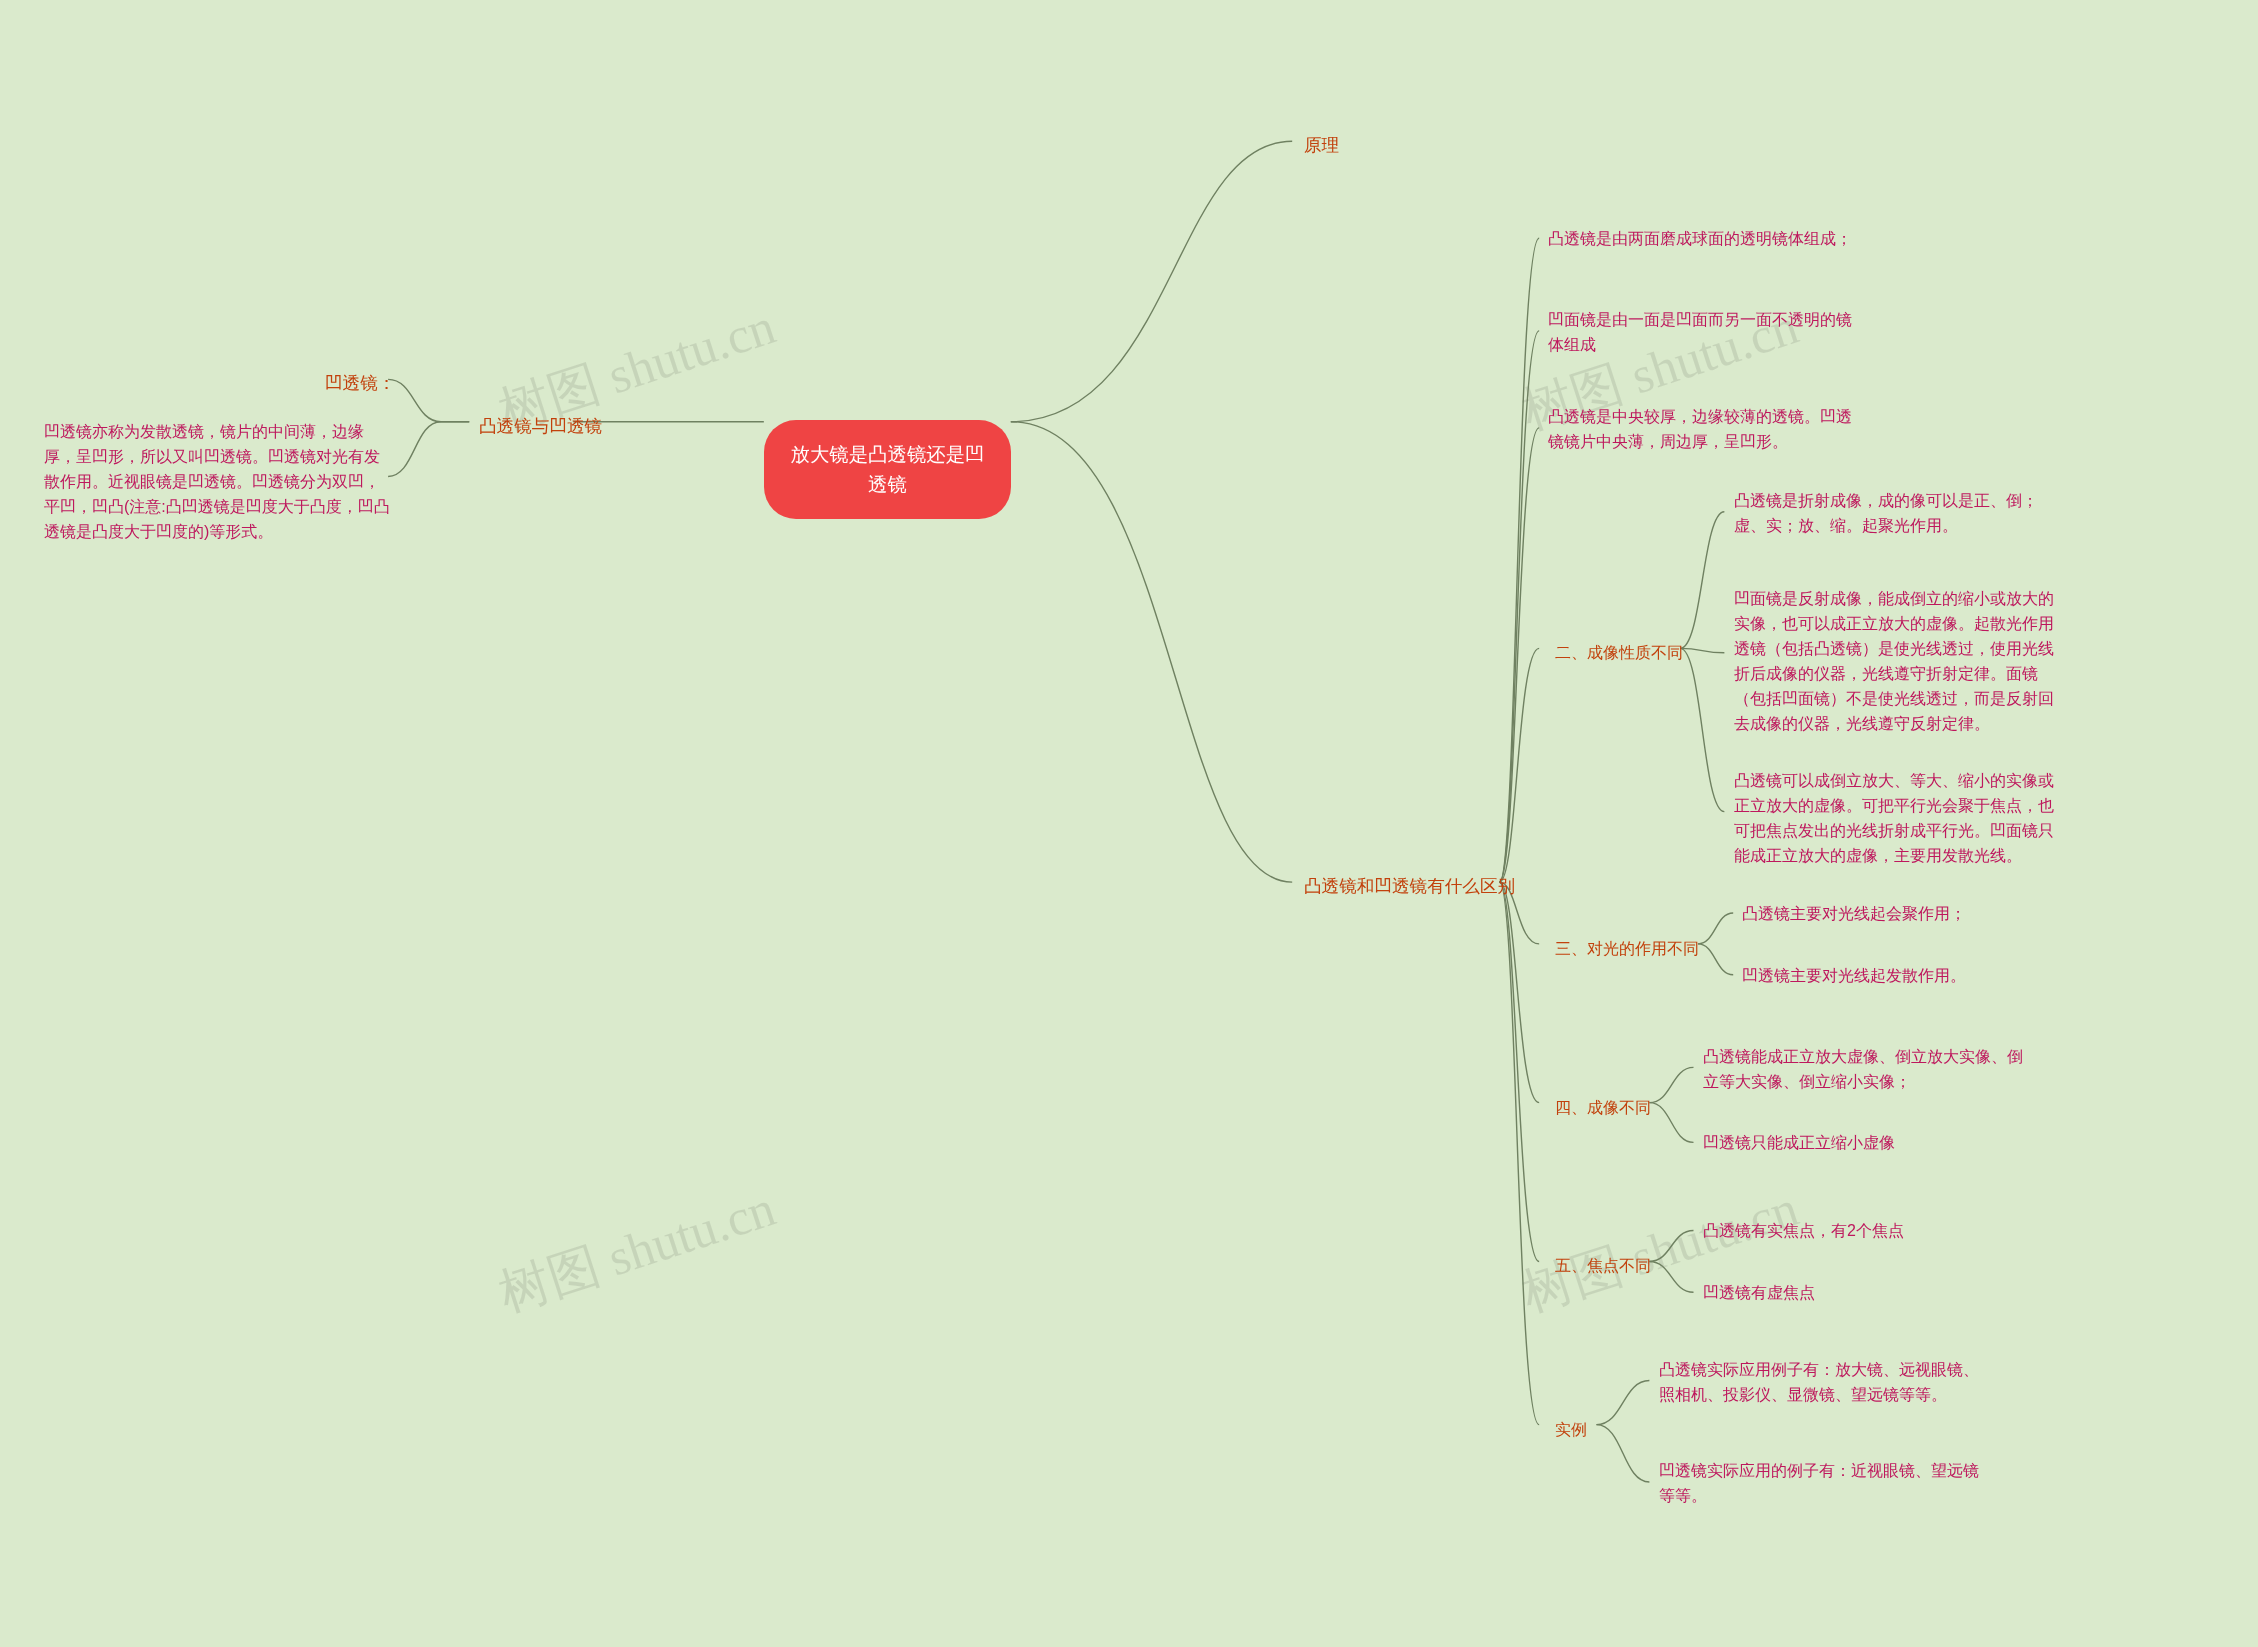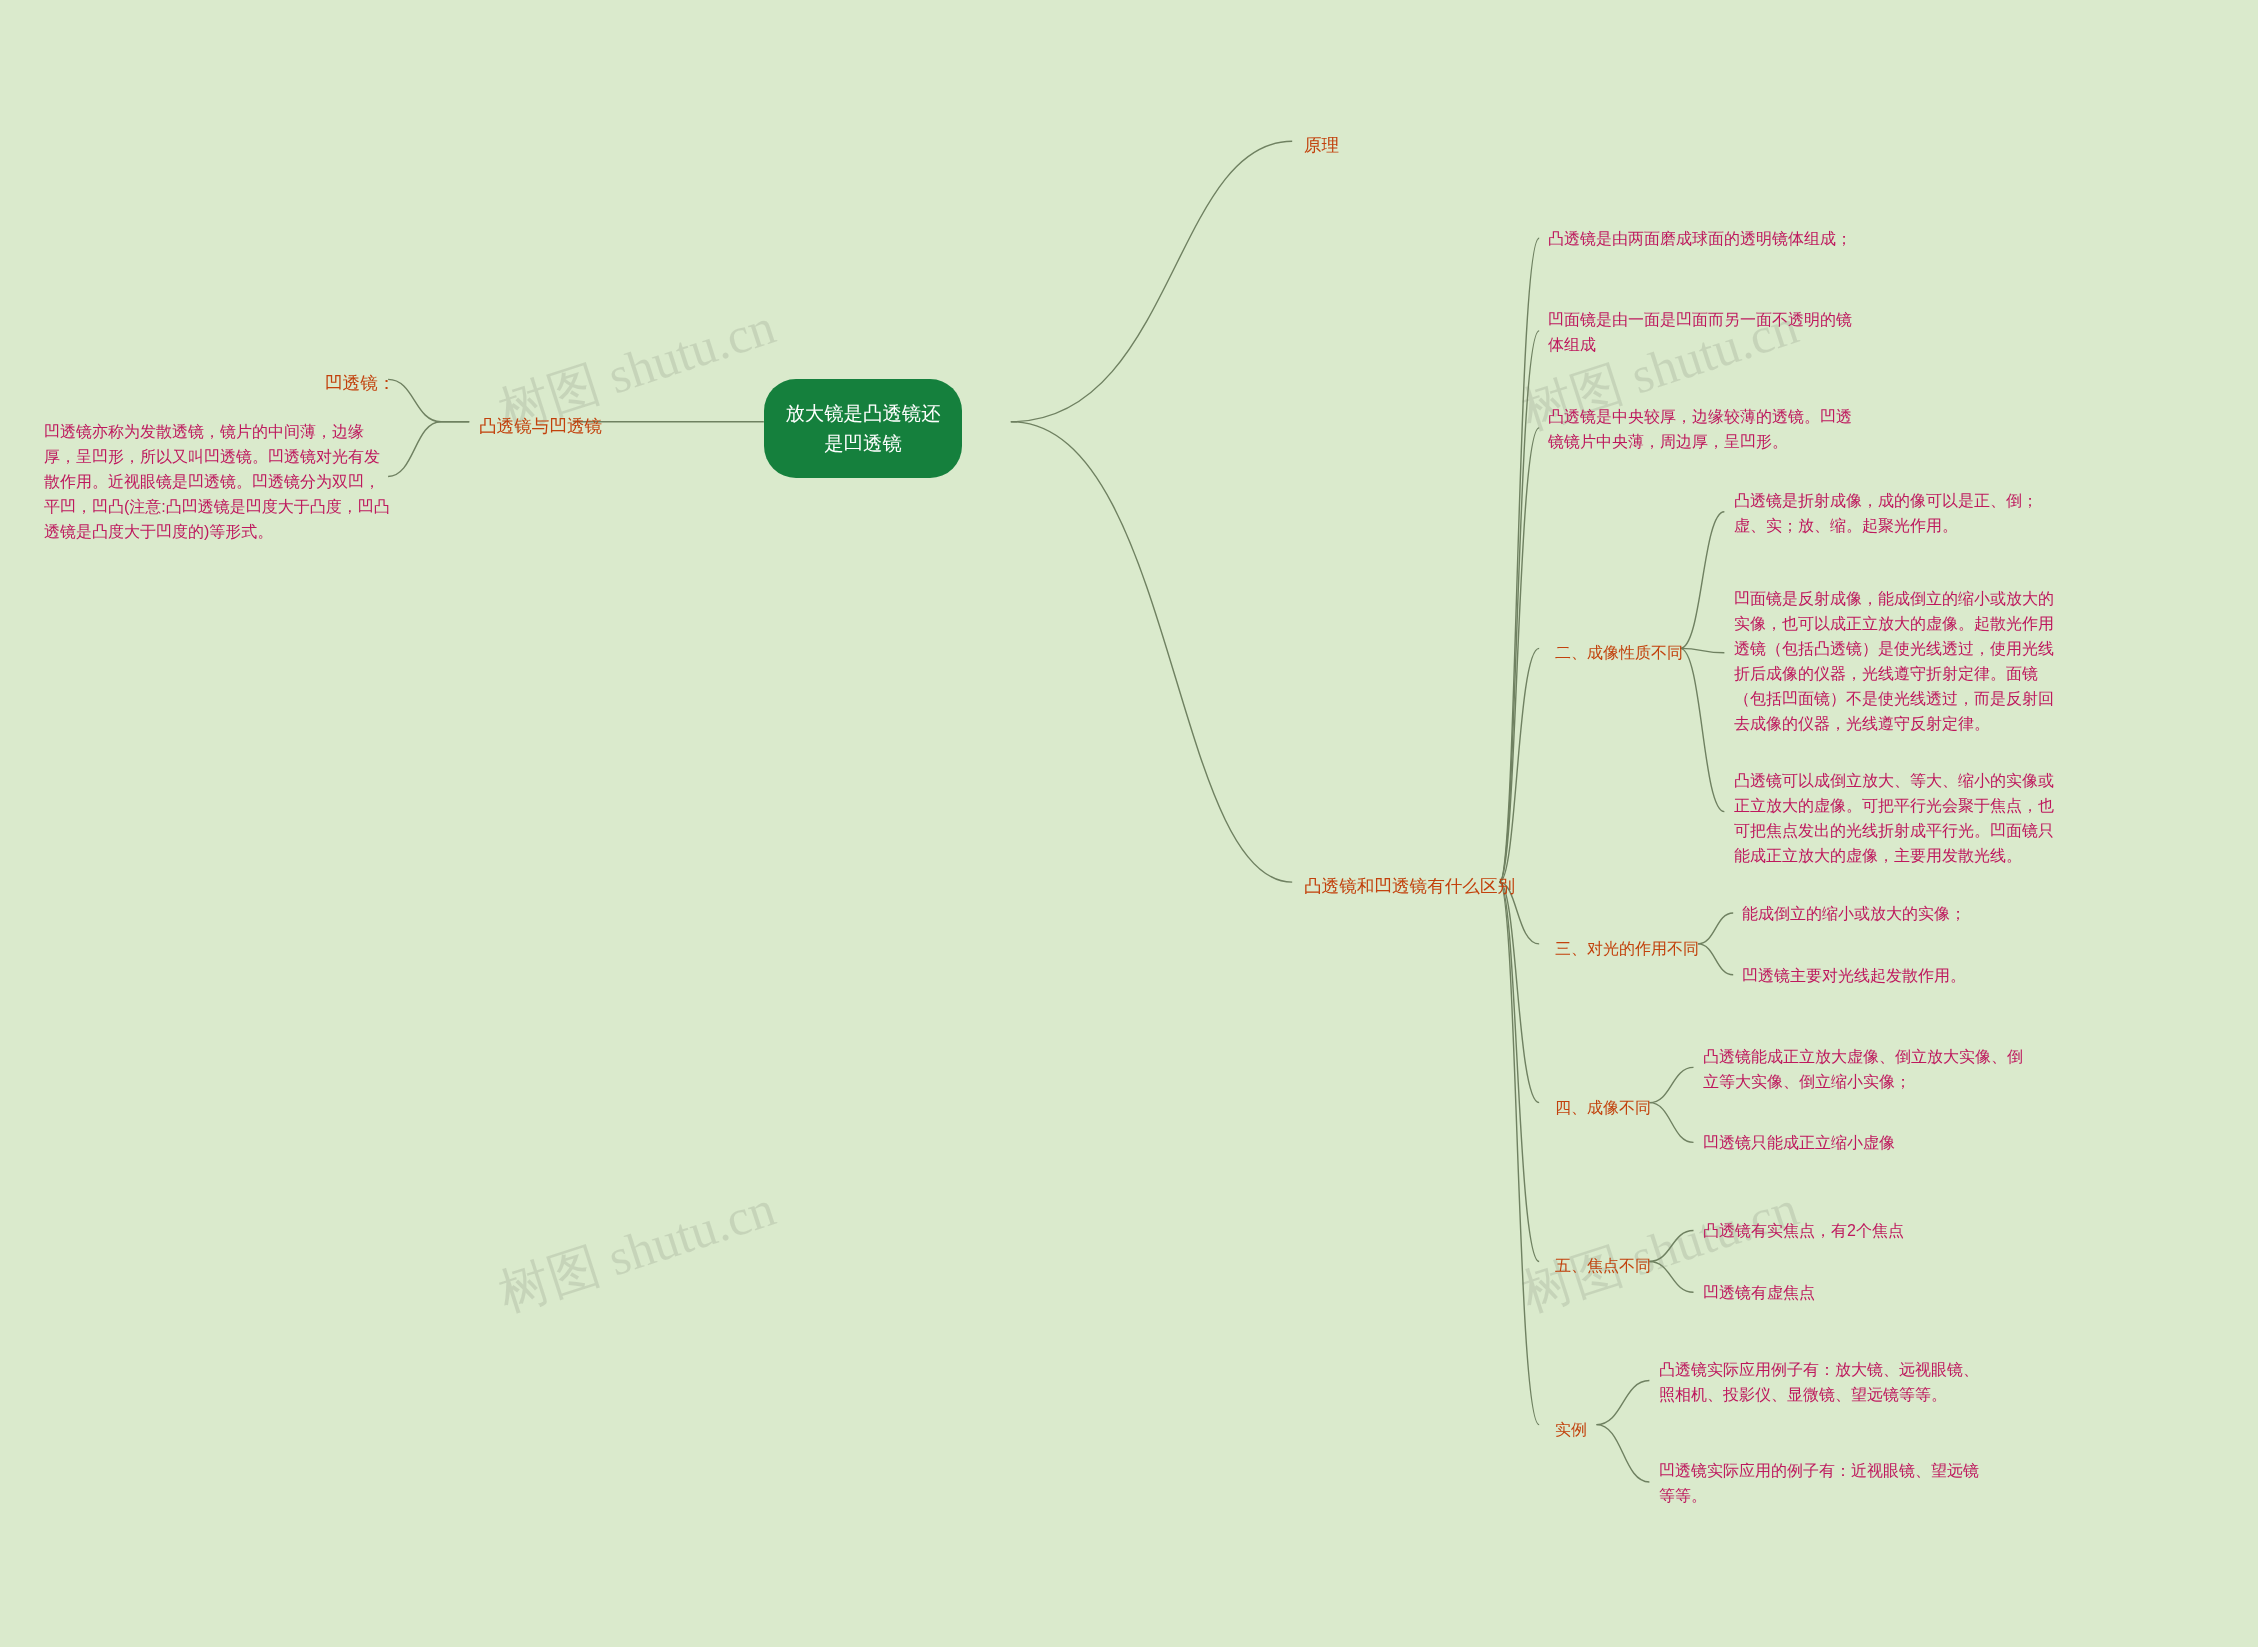--- a/index.html
+++ b/index.html
@@ -16,28 +16,29 @@
     position: absolute;
     left: 0; top: 0;
     width: 2258px; height: 1647px;
     pointer-events: none;
   }
   .node {
     position: absolute;
     box-sizing: border-box;
   }
   .central {
-    width: 198px;
+    width: 247px;
     padding: 19.4px 17.6px;
-    background: #15803d;
+    background: #ef4444;
     color: #fff;
     font-size: 19.4px;
     text-align: center;
     border-radius: 32px;
     line-height: 30px;
+    margin-top: 41px;
   }
   .sub {
     font-size: 17.6px;
     color: #c2410c;
     padding: 5.3px 7px;
     line-height: 25px;
   }
   .leaf {
     font-size: 16px;
     color: #be185d;
@@ -123,21 +124,21 @@
 <div class="node leaf" style="left:1548px; top:226px; max-width:318px;">凸透镜是由两面磨成球面的透明镜体组成；</div>
 <div class="node leaf" style="left:1548px; top:307px; max-width:318px;">凹面镜是由一面是凹面而另一面不透明的镜体组成</div>
 <div class="node leaf" style="left:1548px; top:404px; max-width:318px;">凸透镜是中央较厚，边缘较薄的透镜。凹透镜镜片中央薄，周边厚，呈凹形。</div>
 
 <div class="node sub" style="left:1548px; top:635px; font-size:16px;">二、成像性质不同</div>
 <div class="node leaf" style="left:1734px; top:488px; max-width:326px;">凸透镜是折射成像，成的像可以是正、倒；虚、实；放、缩。起聚光作用。</div>
 <div class="node leaf" style="left:1734px; top:578px; max-width:326px;margin-top:8px;">凹面镜是反射成像，能成倒立的缩小或放大的实像，也可以成正立放大的虚像。起散光作用透镜（包括凸透镜）是使光线透过，使用光线折后成像的仪器，光线遵守折射定律。面镜（包括凹面镜）不是使光线透过，而是反射回去成像的仪器，光线遵守反射定律。</div>
 <div class="node leaf" style="left:1734px; top:768px; max-width:326px;">凸透镜可以成倒立放大、等大、缩小的实像或正立放大的虚像。可把平行光会聚于焦点，也可把焦点发出的光线折射成平行光。凹面镜只能成正立放大的虚像，主要用发散光线。</div>
 
 <div class="node sub" style="left:1548px; top:931px; font-size:16px;">三、对光的作用不同</div>
-<div class="node leaf" style="left:1742px; top:901px; max-width:318px;">能成倒立的缩小或放大的实像；</div>
+<div class="node leaf" style="left:1742px; top:901px; max-width:318px;">凸透镜主要对光线起会聚作用；</div>
 <div class="node leaf" style="left:1742px; top:963px; max-width:318px;">凹透镜主要对光线起发散作用。</div>
 
 <div class="node sub" style="left:1548px; top:1090px; font-size:16px;">四、成像不同</div>
 <div class="node leaf" style="left:1703px; top:1044px; max-width:326px;">凸透镜能成正立放大虚像、倒立放大实像、倒立等大实像、倒立缩小实像；</div>
 <div class="node leaf" style="left:1703px; top:1130px; max-width:318px;">凹透镜只能成正立缩小虚像</div>
 
 <div class="node sub" style="left:1548px; top:1248px; font-size:16px;">五、焦点不同</div>
 <div class="node leaf" style="left:1703px; top:1218px; max-width:318px;">凸透镜有实焦点，有2个焦点</div>
 <div class="node leaf" style="left:1703px; top:1280px; max-width:318px;">凹透镜有虚焦点</div>
 

